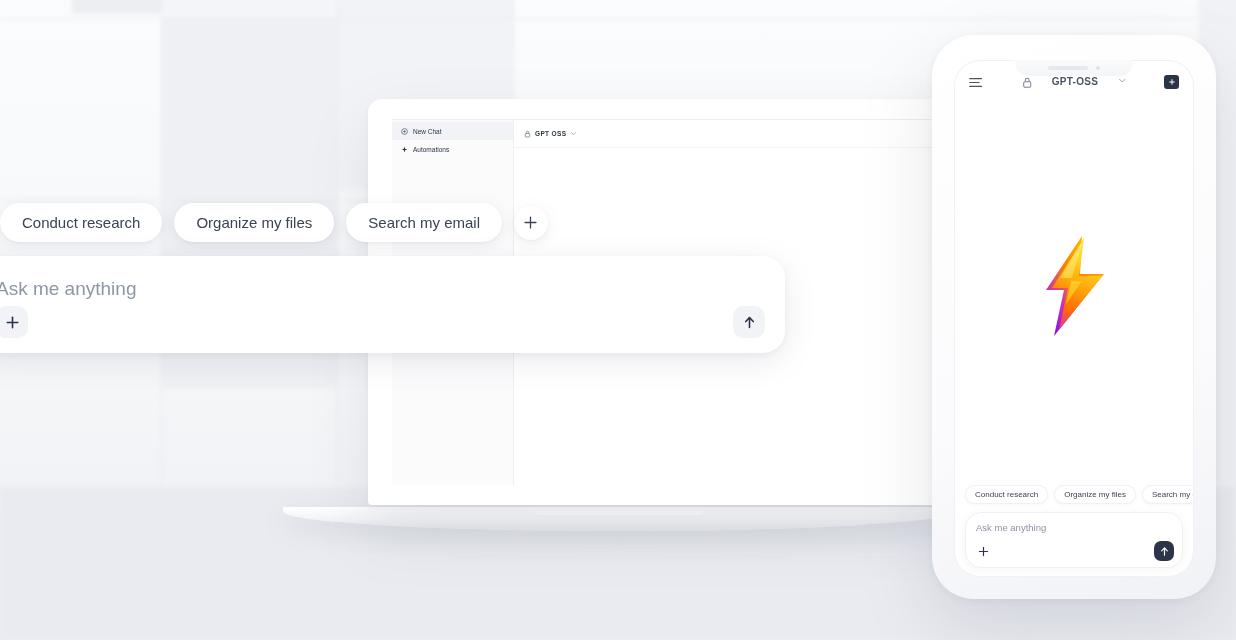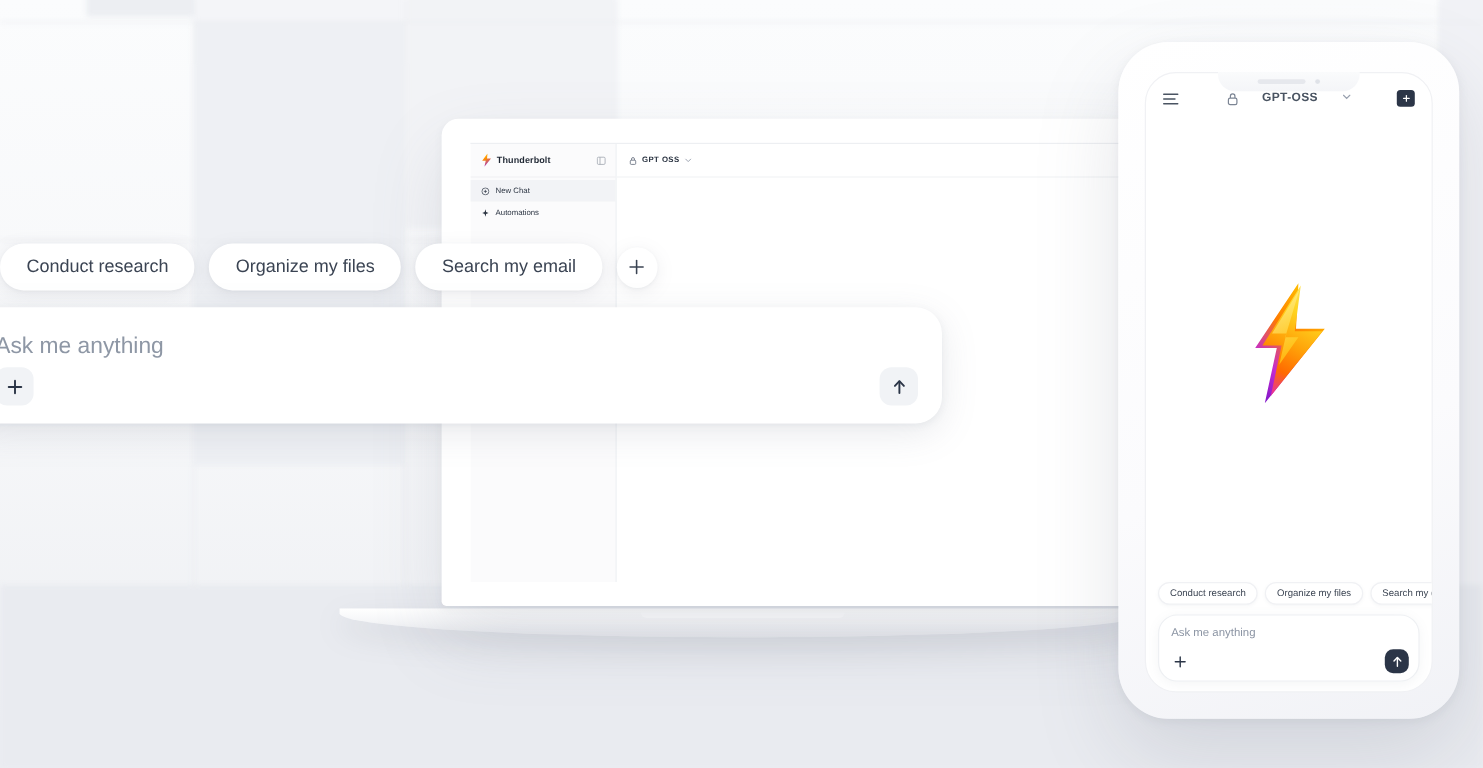--- a/index.html
+++ b/index.html
@@ -256,39 +256,20 @@
 
   <div id="laptop">
     <div id="laptop-base">
       <div id="laptop-base-notch"></div>
     </div>
     <div id="laptop-lid">
       <div id="laptop-screen">
         <div class="lap-row">
 
           <div class="lap-sidebar">
-            <div class="lap-side-head">
-              <div class="lap-brand">
-                <svg width="9" height="11" viewBox="0 0 24 30">
-                  <defs>
-                    <linearGradient id="lapBolt" x1="0" y1="0" x2="0.4" y2="1">
-                      <stop offset="0%" stop-color="#ffd21e"></stop>
-                      <stop offset="45%" stop-color="#ff9000"></stop>
-                      <stop offset="100%" stop-color="#a02bd0"></stop>
-                    </linearGradient>
-                  </defs>
-                  <path d="M14 0 L2 16 L10 16 L7 30 L22 11 L13 11 Z" fill="url(#lapBolt)"></path>
-                </svg>
-                <span class="lap-brand-name">Thunderbolt</span>
-              </div>
-              <svg class="lap-panel-icon" width="8" height="8" viewBox="0 0 16 16">
-                <rect x="1.5" y="2" width="13" height="12" rx="2" fill="none" stroke="#5b6575" stroke-width="1.4"></rect>
-                <line x1="6" y1="2" x2="6" y2="14" stroke="#5b6575" stroke-width="1.4"></line>
-              </svg>
-            </div>
             <div class="lap-side-items">
               <div class="lap-side-item active">
                 <svg width="7" height="7" viewBox="0 0 16 16">
                   <circle cx="8" cy="8" r="6.6" fill="none" stroke="#2b3442" stroke-width="1.3"></circle>
                   <line x1="8" y1="5" x2="8" y2="11" stroke="#2b3442" stroke-width="1.3"></line>
                   <line x1="5" y1="8" x2="11" y2="8" stroke="#2b3442" stroke-width="1.3"></line>
                 </svg>
                 <span>New Chat</span>
               </div>
               <div class="lap-side-item">

